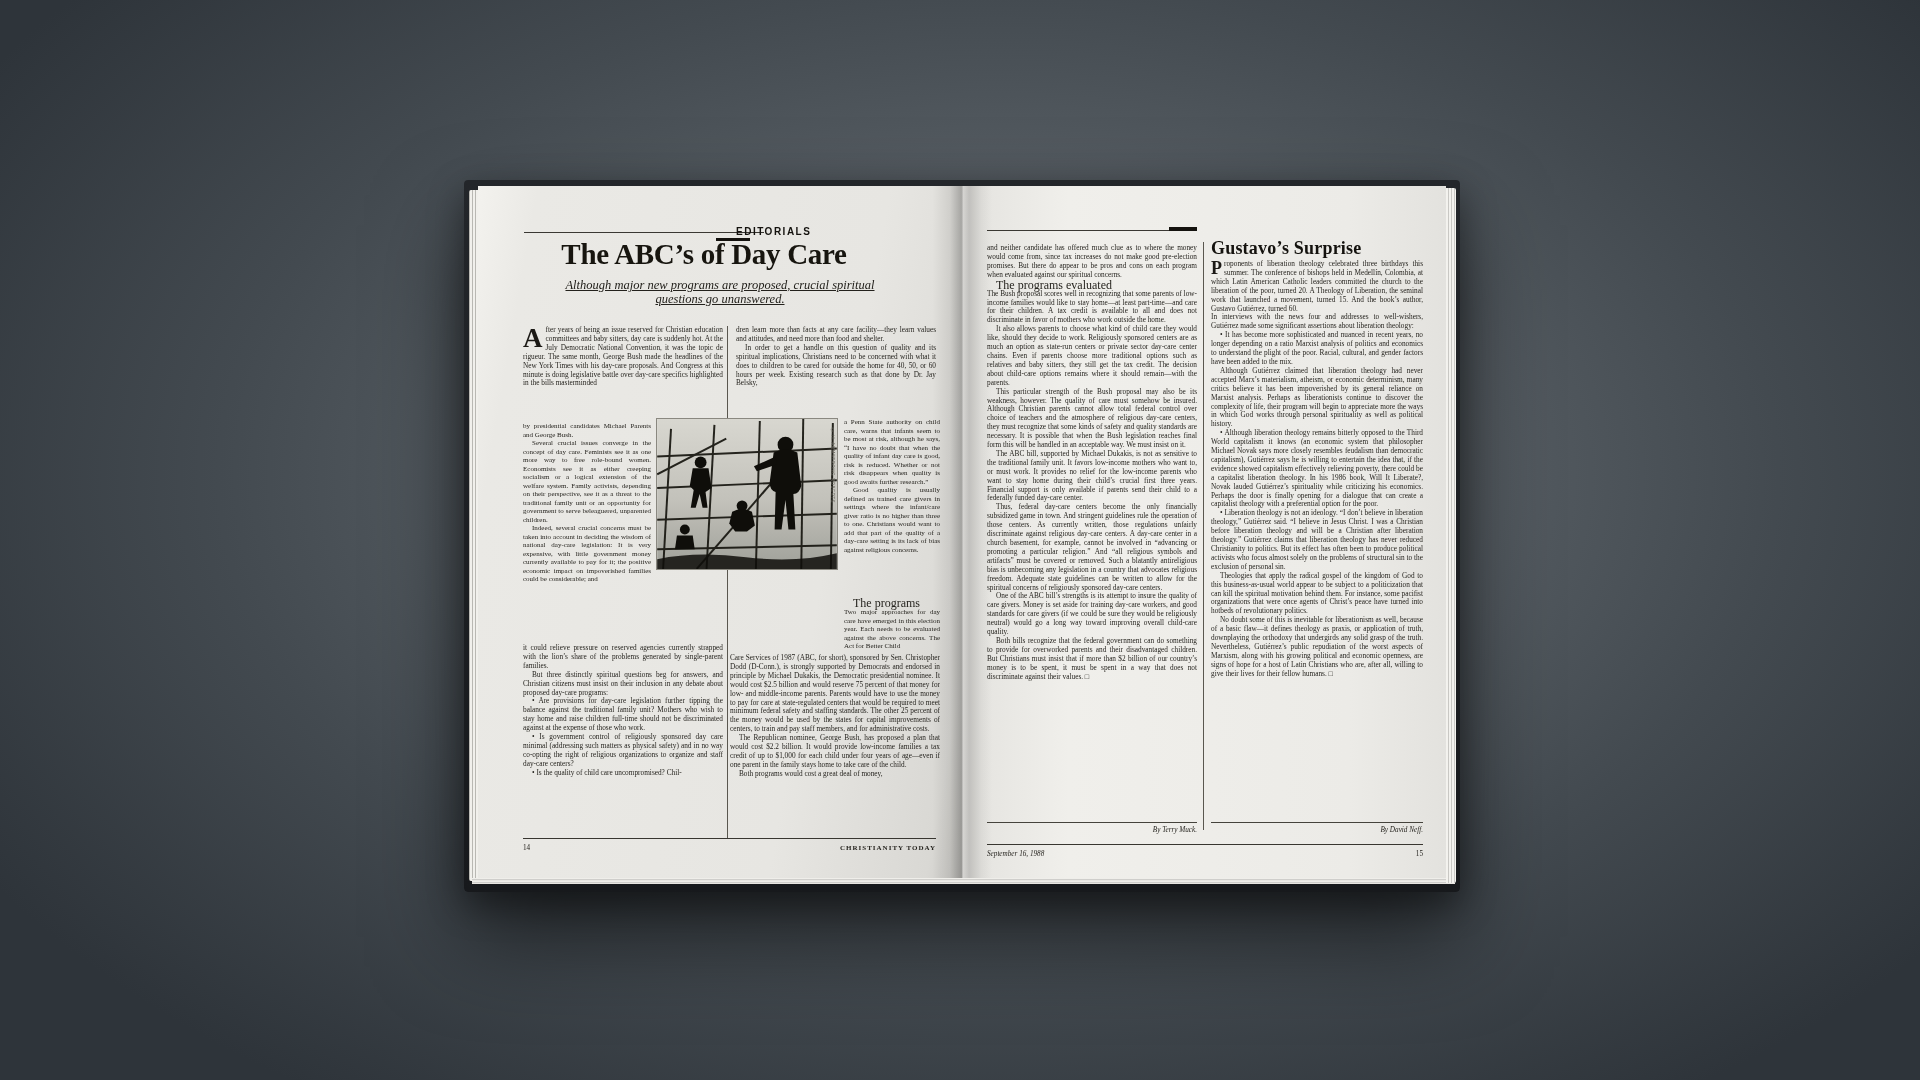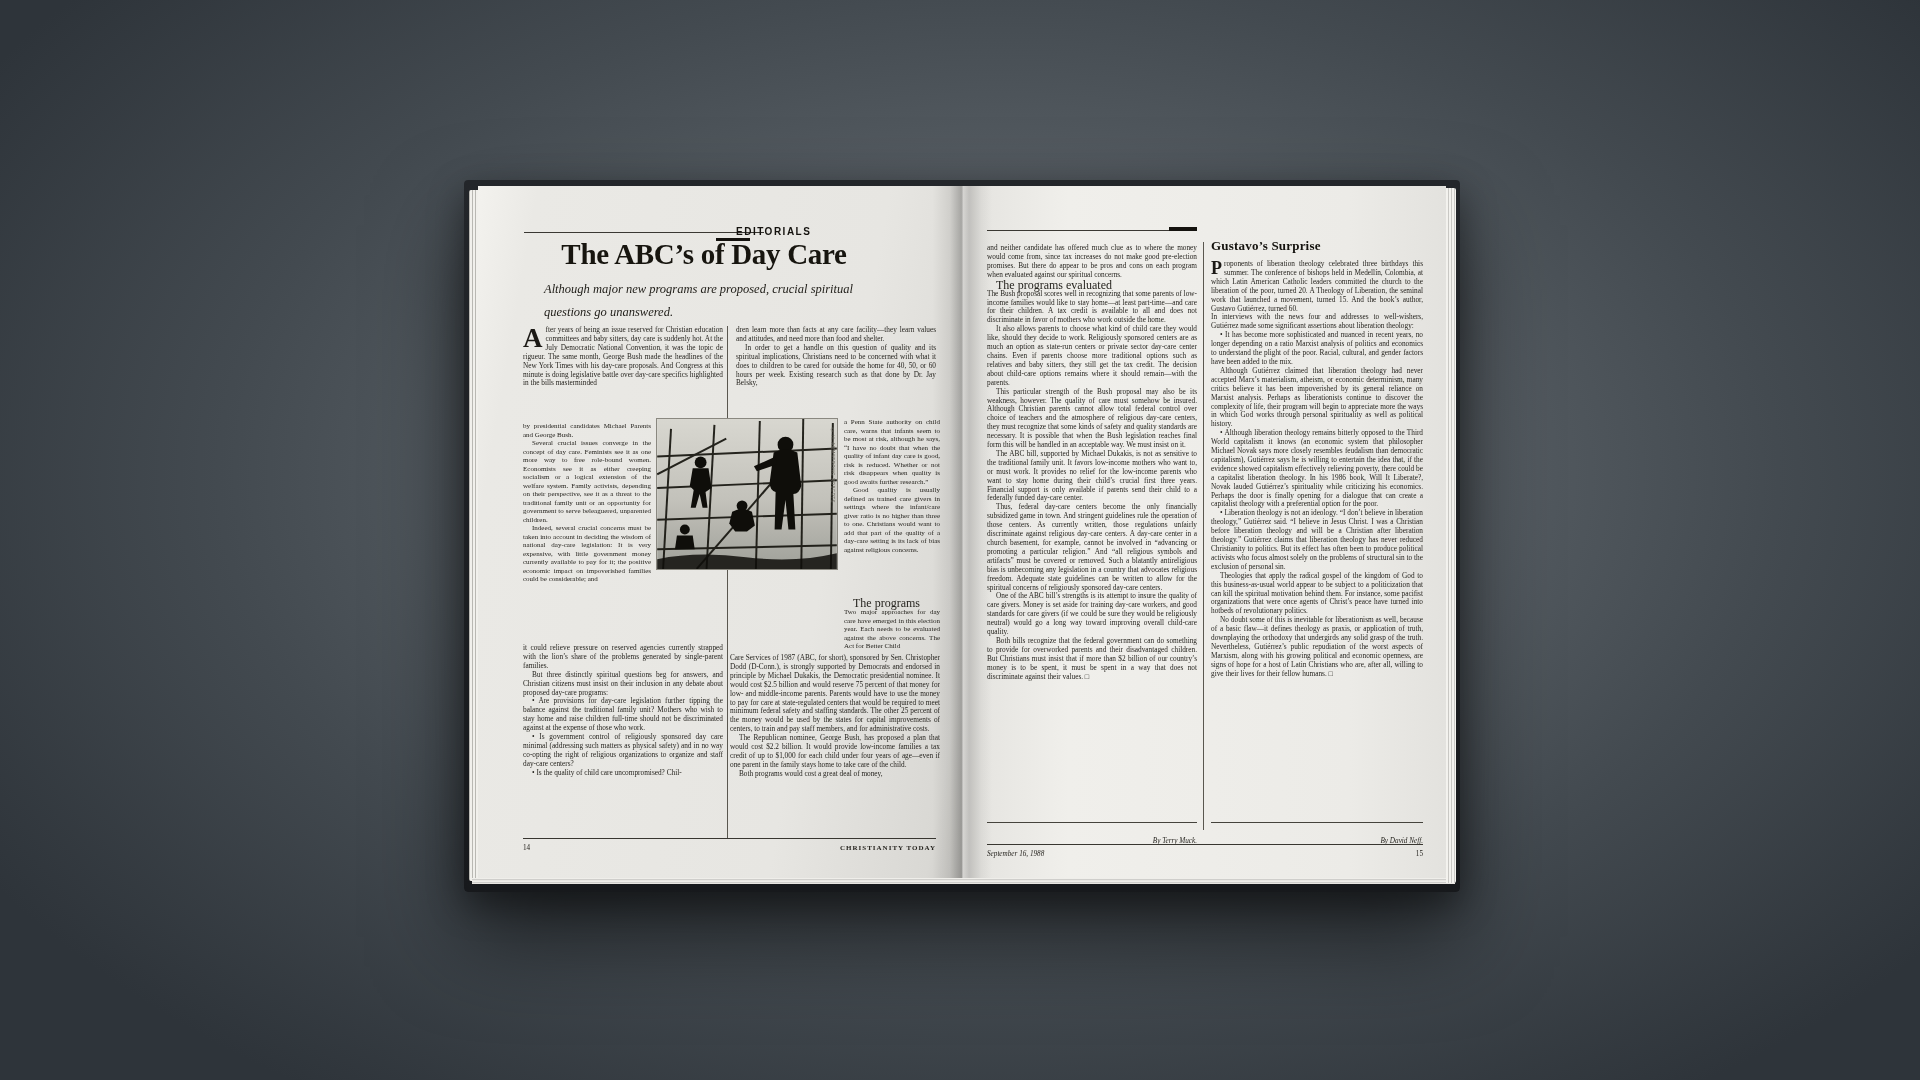--- a/index.html
+++ b/index.html
@@ -26,35 +26,35 @@
   .blk p.noind{text-indent:0;}
   .narrowtxt{font-size:7px;line-height:8.5px;}
   .dropcap{float:left;font-weight:bold;font-size:27px;line-height:23px;padding:1px 3px 0 0;color:#1b1915;}
   .dropcap.small{font-size:18px;line-height:15px;padding:1px 2px 0 0;}
   .hdr-rule{position:absolute;border-top:1px solid #3a3833;}
   .hdr-label{position:absolute;font-family:"Liberation Sans","DejaVu Sans",sans-serif;font-weight:700;
         font-size:10px;letter-spacing:1.5px;color:#14120e;background:transparent;}
   .hdr-bar{position:absolute;background:#14120e;}
   .title{position:absolute;left:30px;width:392px;text-align:center;font-weight:bold;font-size:29px;
         letter-spacing:-.3px;color:#17150f;}
-  .subtitle{position:absolute;left:66px;width:352px;text-align:left;font-style:italic;font-size:12.5px;
-        line-height:23px;color:#23211c;}
+  .subtitle{position:absolute;left:66px;width:352px;text-align:center;font-style:italic;font-size:12.5px;
+        line-height:14px;color:#23211c;text-decoration:underline;}
   .vrule{position:absolute;width:1px;background:#5a574f;}
   .inhead{font-weight:normal;font-size:12px;line-height:10px;margin:4px 0 1px;text-indent:0;font-family:"Liberation Serif",serif;}
   .pullquote{position:absolute;border:1px solid #33312c;background:rgba(255,255,255,.35);
         display:flex;align-items:center;justify-content:center;padding:6px 10px;box-sizing:border-box;}
   .pullquote span{font-weight:bold;font-style:italic;font-size:9.5px;line-height:12px;text-align:center;color:#17150f;}
   .photo{position:absolute;border:1px solid #8a8880;box-sizing:border-box;}
   .photo-credit{position:absolute;writing-mode:vertical-rl;font-size:4.5px;letter-spacing:.5px;color:#6b6960;
         font-family:"Liberation Sans",sans-serif;}
-  .byline{position:absolute;text-align:right;font-style:italic;font-size:7.2px;border-top:1px solid #45433c;padding-top:14px;}
+  .byline{position:absolute;text-align:right;font-style:italic;font-size:7.2px;border-top:1px solid #45433c;padding-top:3px;}
   .pfoot{position:absolute;border-top:1px solid #383630;padding-top:5px;display:flex;justify-content:space-between;
         font-size:7.2px;color:#26241f;}
   .mag-name{font-family:"Liberation Serif",serif;font-weight:bold;letter-spacing:1px;font-size:7px;}
-  .g-title{position:absolute;font-weight:bold;font-size:13px;color:#14120e;letter-spacing:.2px;}
+  .g-title{position:absolute;font-weight:bold;font-size:18px;color:#14120e;letter-spacing:.2px;}
 </style>
 </head>
 <body>
 
 <div class="scene">
   <div class="cover"></div>
   <div class="book">
     <div class="edge-bottom"></div>
 
     <div class="page pleft">

